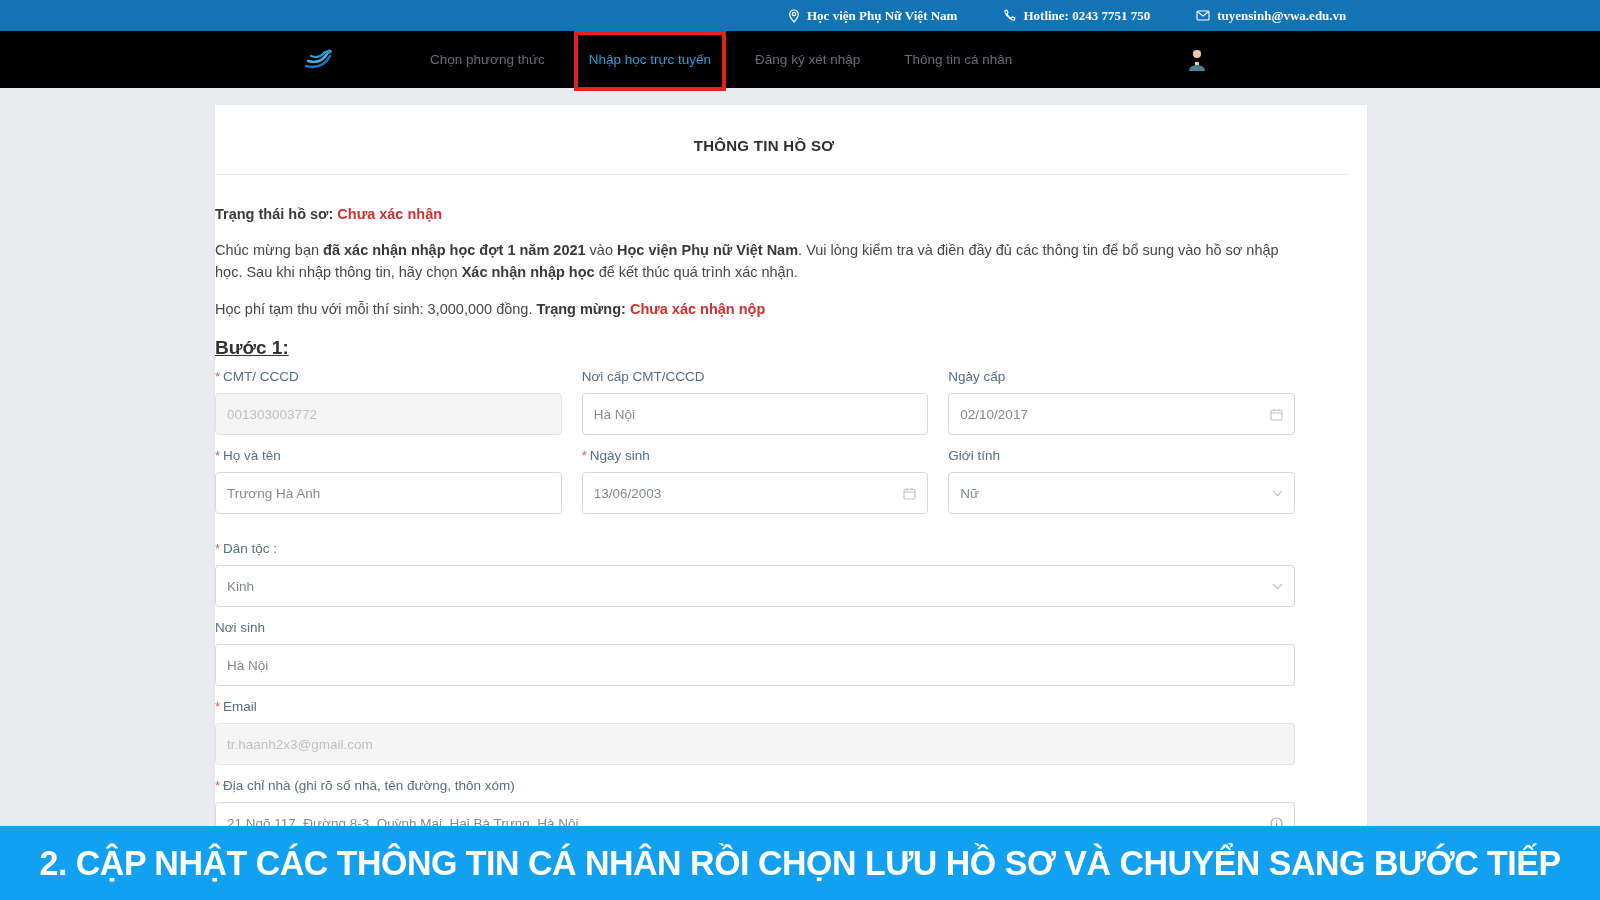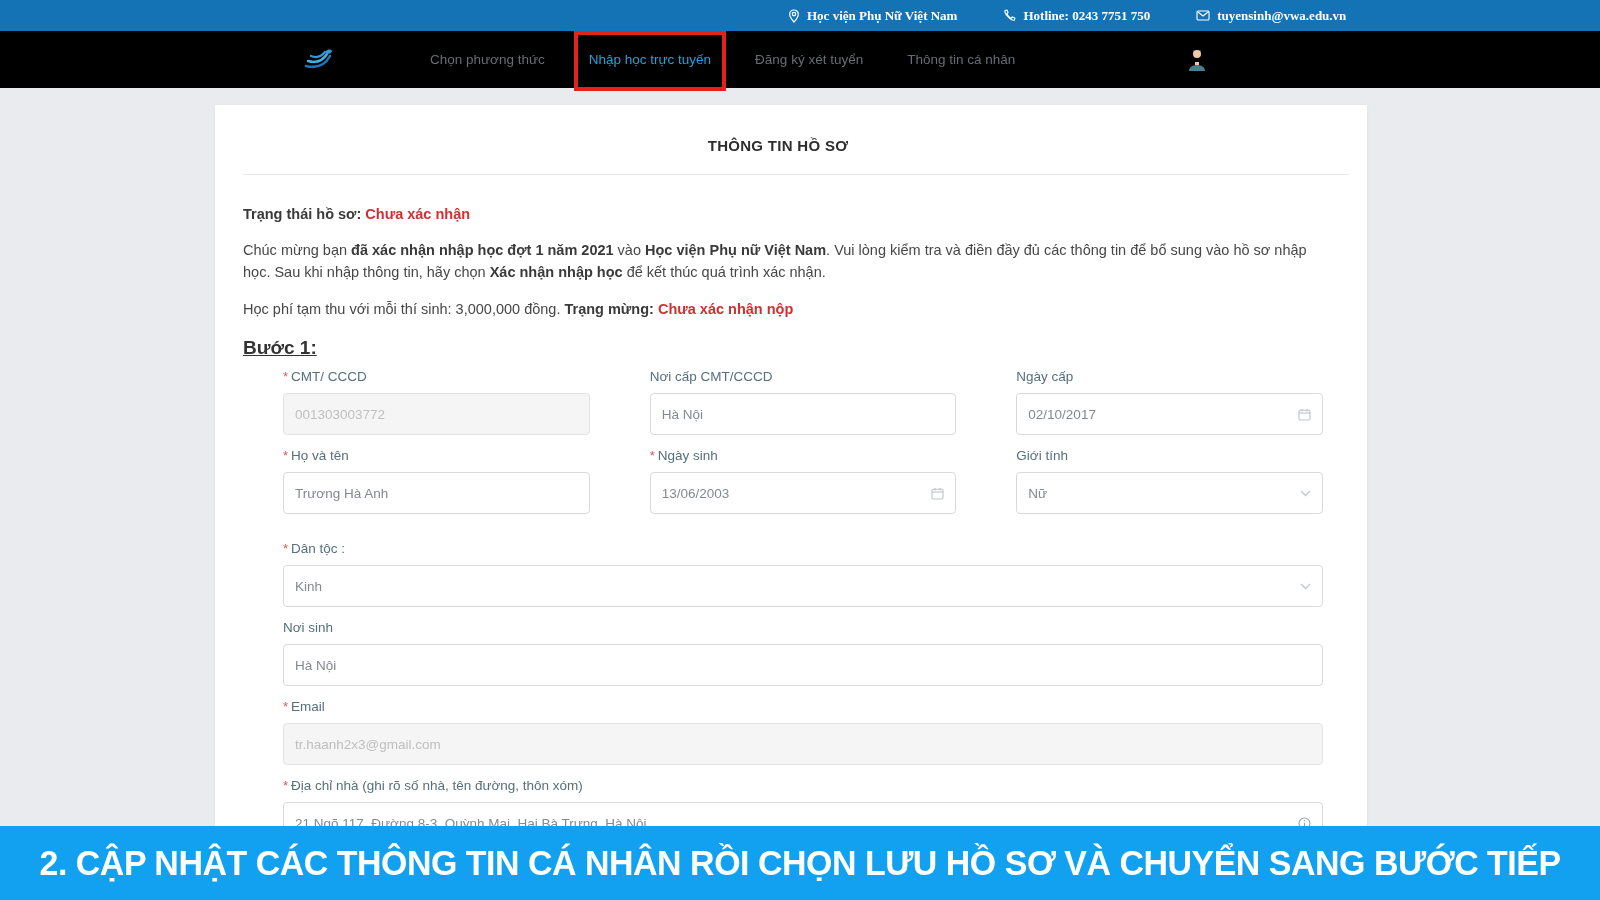--- a/index.html
+++ b/index.html
@@ -14,36 +14,36 @@
   .navbar{ height:57px; background:#000000; position:relative;padding-left:21px; }
   .logo{ position:absolute; left:300px; top:11px; width:36px; height:36px; }
   .nav-menu{ position:absolute; left:430px; top:0; height:57px; display:flex; align-items:center; gap:44px; }
   .nav-item{ font-size:13.5px; color:#666d73; cursor:pointer; text-decoration:none; white-space:nowrap; position:relative; }
   .nav-item.active{ color:#2a9ed6; }
   .nav-item.highlighted::before{ content:""; position:absolute; left:-15px; right:-15px; top:-21px; bottom:-24px; border:4px solid #e3221b; pointer-events:none; }
   .avatar{ position:absolute; left:1186px; top:16px; width:22px; height:24px; cursor:pointer; }
 
   
   .page-body{ position:relative; height:812px; }
-  .card{ position:absolute; left:215px; top:17px; width:1152px; height:795px; background:#ffffff; box-shadow:0 1px 3px rgba(0,0,0,.06); padding:20px 54px 0 28px; }
+  .card{ position:absolute; left:215px; top:17px; width:1152px; height:795px; background:#ffffff; box-shadow:0 1px 3px rgba(0,0,0,.06); padding:20px 54px 0 0; }
   .card-title{ text-align:center; font-size:15px; font-weight:bold; color:#2e2e2e; letter-spacing:.3px; padding:12px 0 20px 0; }
   .card-divider{ border:none; border-top:1px solid #e8e8e8; margin:0 -36px 0 0; }
 
   .rich{ font-size:14.5px; color:#474747; line-height:22px; }
   .rich .b{ font-weight:bold; color:#3a3a3a; }
   .rich .red{ color:#d03030; }
   .status-line{ margin-top:28px; }
   .intro-line{ margin-top:14px; max-width:1085px; }
   .fee-line{ margin-top:15px; }
   .step-heading{ margin-top:17px; font-size:19px; font-weight:bold; color:#333; text-decoration:underline; }
 
   
   .grid3{ margin-top:10px; width:1080px; display:grid; grid-template-columns:repeat(3,1fr); column-gap:20px; row-gap:13px; }
   .full-fields{ width:1080px; margin-top:13px; }
-  .field{ display:block;margin-left:40px; }
+  .field{ display:block; }
   .full-fields .field{ margin-bottom:13px; }
   .field.extra-top{ margin-top:27px; }
   .field label{ display:block; font-size:13.5px; color:#56707d; margin-bottom:9px; }
   .req{ color:#e05a5a; margin-right:3px; font-size:13px; }
   .input{ height:42px; border:1px solid #d9d9d9; border-radius:4px; background:#fff; display:flex; align-items:center; padding:0 11px; font-size:13.5px; color:#84898f; cursor:text; position:relative; }
   .input .val{ flex:1 1 auto; white-space:nowrap; overflow:hidden; }
   .input .val.clipped{ clip-path:inset(0 0 52% 0); }
   .input.disabled{ background:#f5f5f5; border-color:#e2e2e2; color:#bfbfbf; cursor:not-allowed; }
   .suffix{ flex:0 0 auto; margin-left:8px; display:flex; align-items:center; color:#bfc4c9; }
   .suffix svg{ display:block; }
@@ -89,21 +89,21 @@
     <svg width="36" height="36" viewBox="0 0 36 36" fill="none">
       <path d="M6 24 C14 26 24 25 30 14" stroke="#1f74b8" stroke-width="2.6" stroke-linecap="round"></path>
       <path d="M8 19 C15 21 22 20 27 12" stroke="#45b0e4" stroke-width="2.4" stroke-linecap="round"></path>
       <path d="M11 14 C16 16 21 15 25 10" stroke="#2b9cd8" stroke-width="2.2" stroke-linecap="round"></path>
       <path d="M26 9 C28 7 31 7 32 9 C31 12 28 12 26 12 Z" fill="#2b9cd8"></path>
     </svg>
   </div>
   <nav class="nav-menu">
       <a class="nav-item">Chọn phương thức</a>
       <a class="nav-item active highlighted">Nhập học trực tuyến</a>
-      <a class="nav-item">Đăng ký xét tuyển</a>
+      <a class="nav-item">Đăng ký xét nhập</a>
       <a class="nav-item">Thông tin cá nhân</a>
     </nav>
   <div class="avatar">
     <svg width="22" height="24" viewBox="0 0 22 24">
       <path d="M7 3 h8 v4 h-8 z" fill="#2e2a28"></path>
       <circle cx="11" cy="7" r="4" fill="#f2c9a6"></circle>
       <path d="M3 24 C3 16 19 16 19 24 Z" fill="#49808e"></path>
       <path d="M9 15 h4 v3 h-4 z" fill="#f2c9a6"></path>
     </svg>
   </div>

